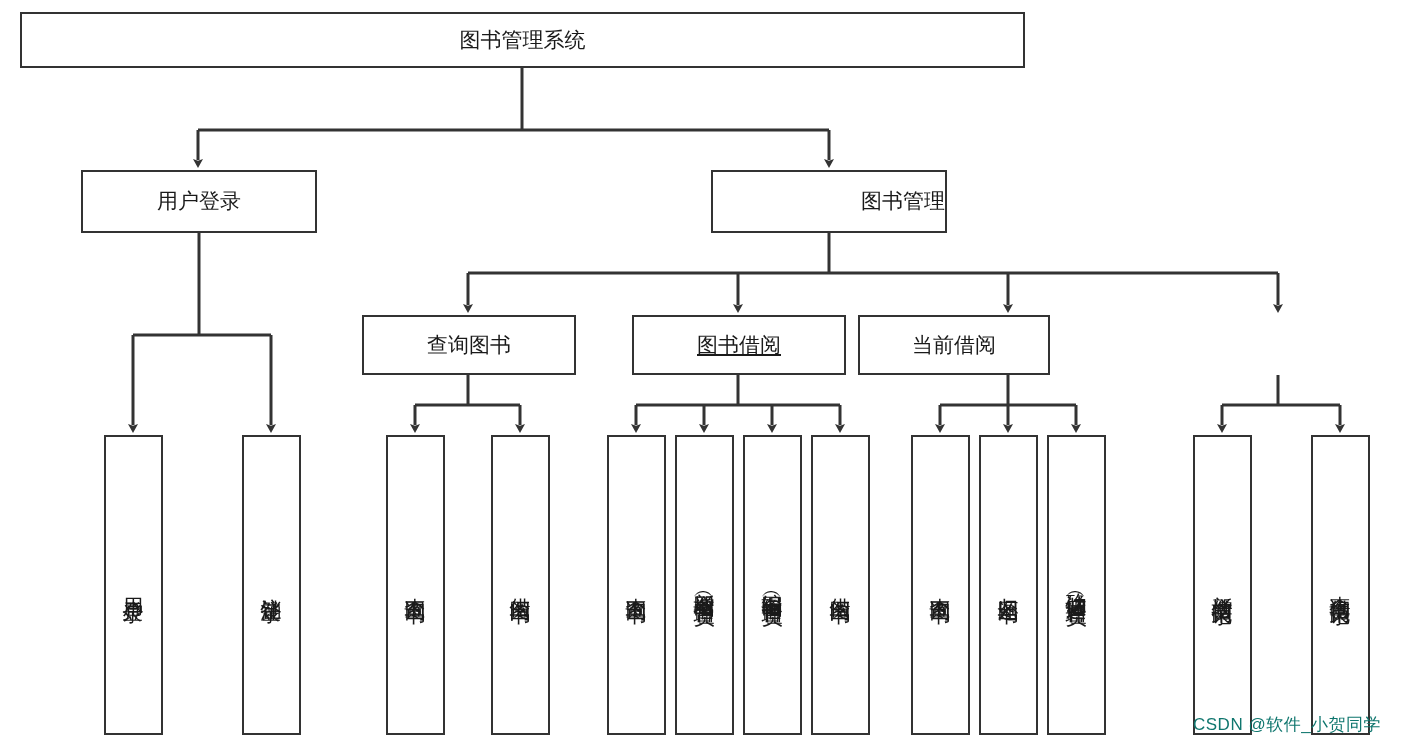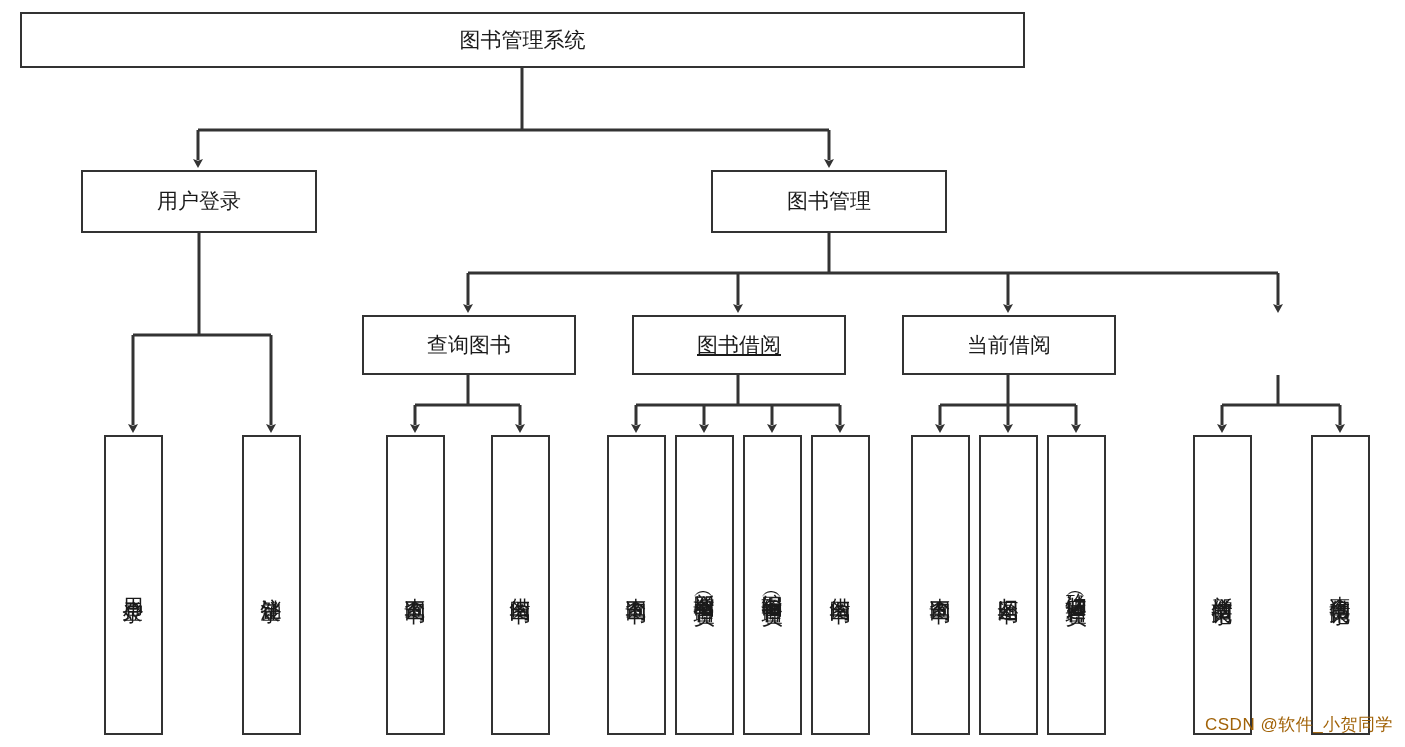--- a/index.html
+++ b/index.html
@@ -42,26 +42,25 @@
   }
   .node-v .node-label {
     writing-mode: vertical-rl;
     text-orientation: upright;
     font-size: 21px;
     letter-spacing: 2px;
     line-height: 1;
   }
   .watermark {
     position: absolute;
-    color: #a16207;
+    color: #0f766e;
     font-size: 17px;
     letter-spacing: 0.5px;
     white-space: nowrap;
     pointer-events: none;
-    padding-left: 12px;
   }
 </style>
 </head>
 <body>
 
 <div id="canvas">
 
   <svg id="diagram-svg" width="1405" height="747">
     <defs>
       <marker id="arrowhead" markerWidth="9" markerHeight="10" refX="1" refY="5" orient="auto" markerUnits="userSpaceOnUse">
@@ -113,31 +112,31 @@
     </g>
   </svg>
 
   <div class="node-box node-h" style="left:20px; top:12px; width:1005px; height:56px;">
     <span class="node-label">图书管理系统</span>
   </div>
 
   <div class="node-box node-h" style="left:81px; top:170px; width:236px; height:63px;">
     <span class="node-label">用户登录</span>
   </div>
-  <div class="node-box node-h" style="left:711px; top:170px; width:236px; height:63px;">
+  <div class="node-box node-h" style="left:711px; top:170px; width:236px; height:63px;justify-content:flex-end;">
     <span class="node-label">图书管理</span>
   </div>
 
   <div class="node-box node-h" style="left:362px; top:315px; width:214px; height:60px;">
     <span class="node-label">查询图书</span>
   </div>
   <div class="node-box node-h" style="left:632px; top:315px; width:214px; height:60px;text-decoration:underline;">
     <span class="node-label">图书借阅</span>
   </div>
-  <div class="node-box node-h" style="left:902px; top:315px; width:214px; height:60px;">
+  <div class="node-box node-h" style="left:858px; top:315px; width:192px; height:60px;">
     <span class="node-label">当前借阅</span>
   </div>
 
   <div class="node-box node-v" style="left:104px; top:435px; width:59px; height:300px;">
     <span class="node-label">用户登录</span>
   </div>
   <div class="node-box node-v" style="left:242px; top:435px; width:59px; height:300px;">
     <span class="node-label">注销登录</span>
   </div>
 

